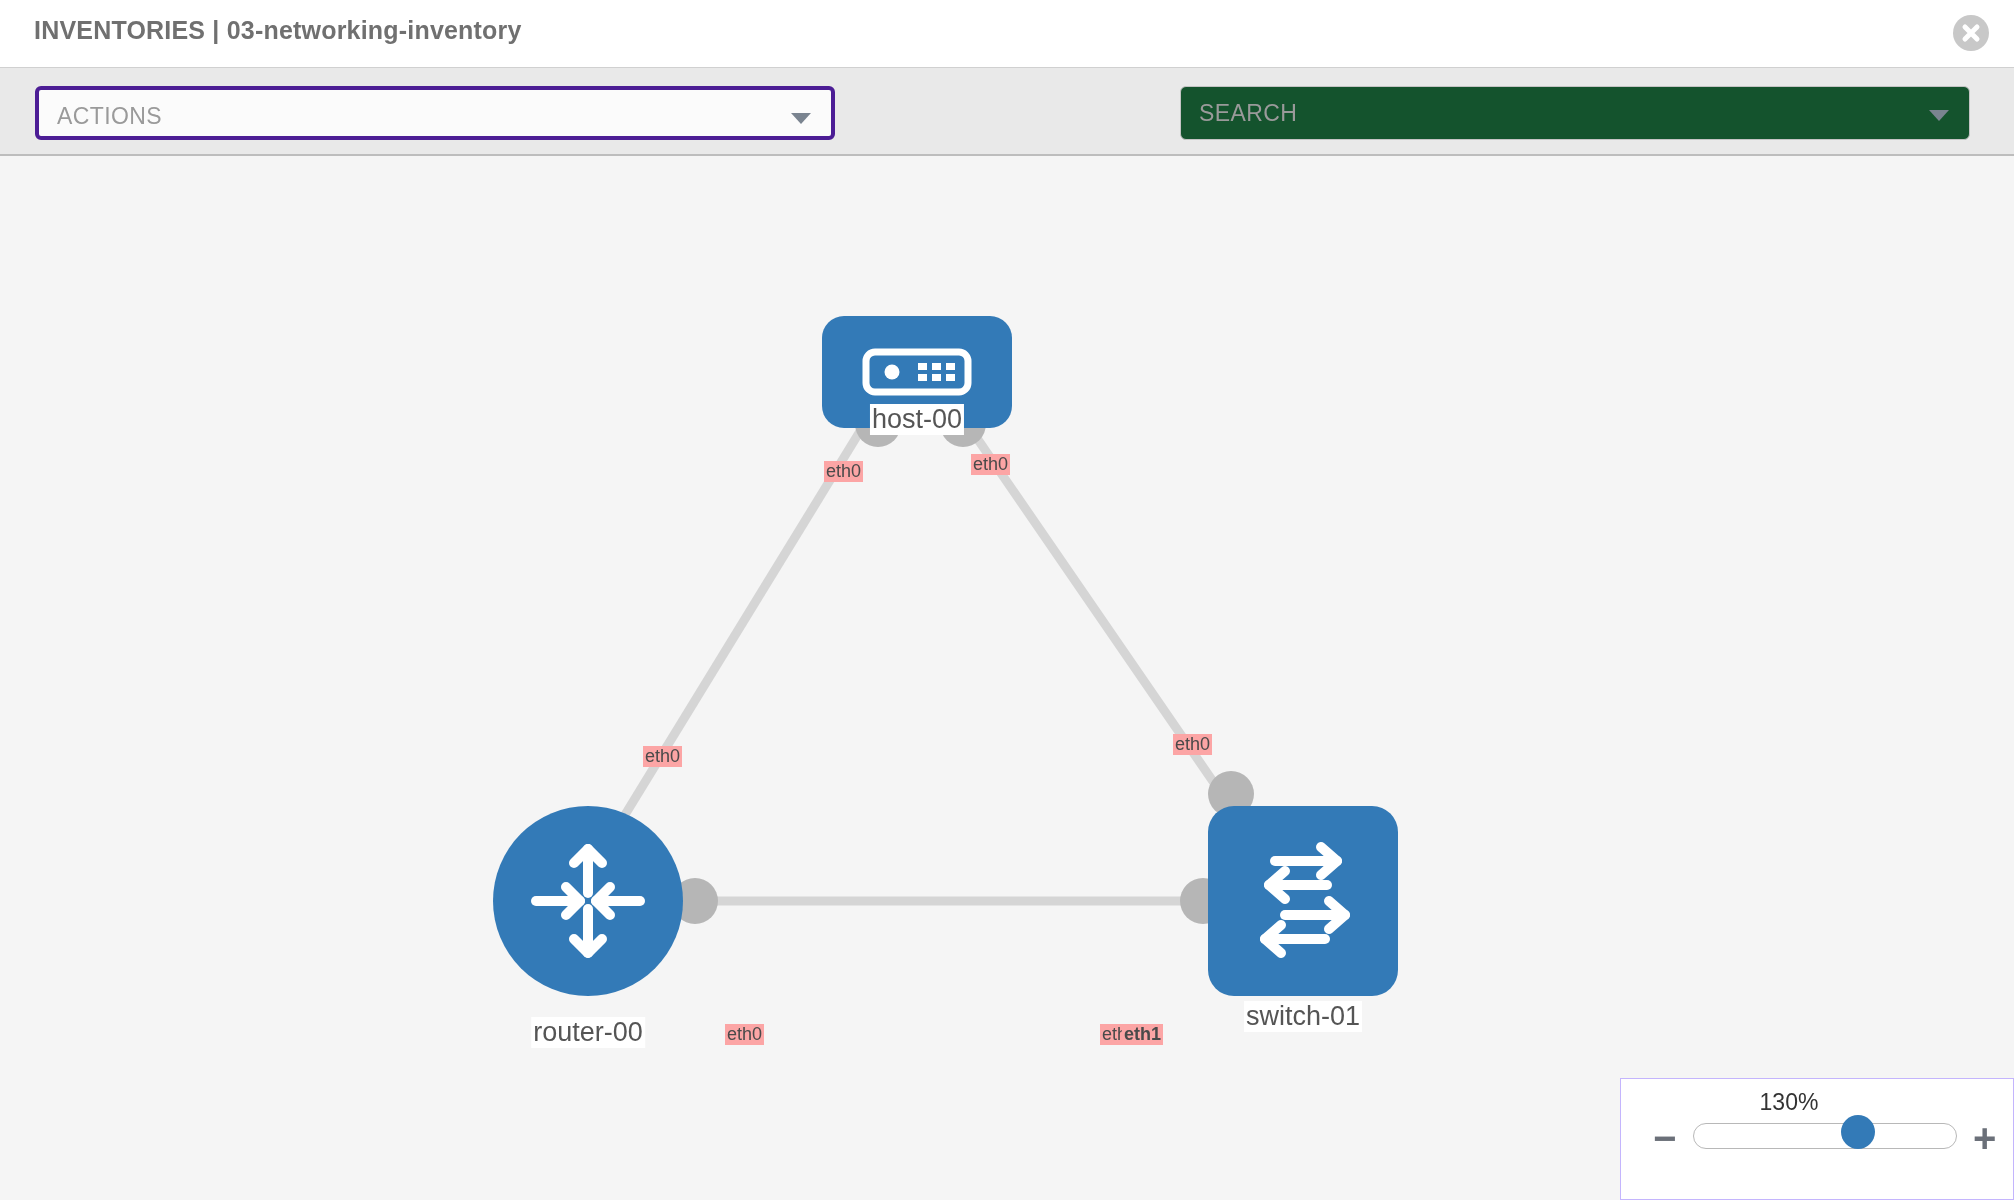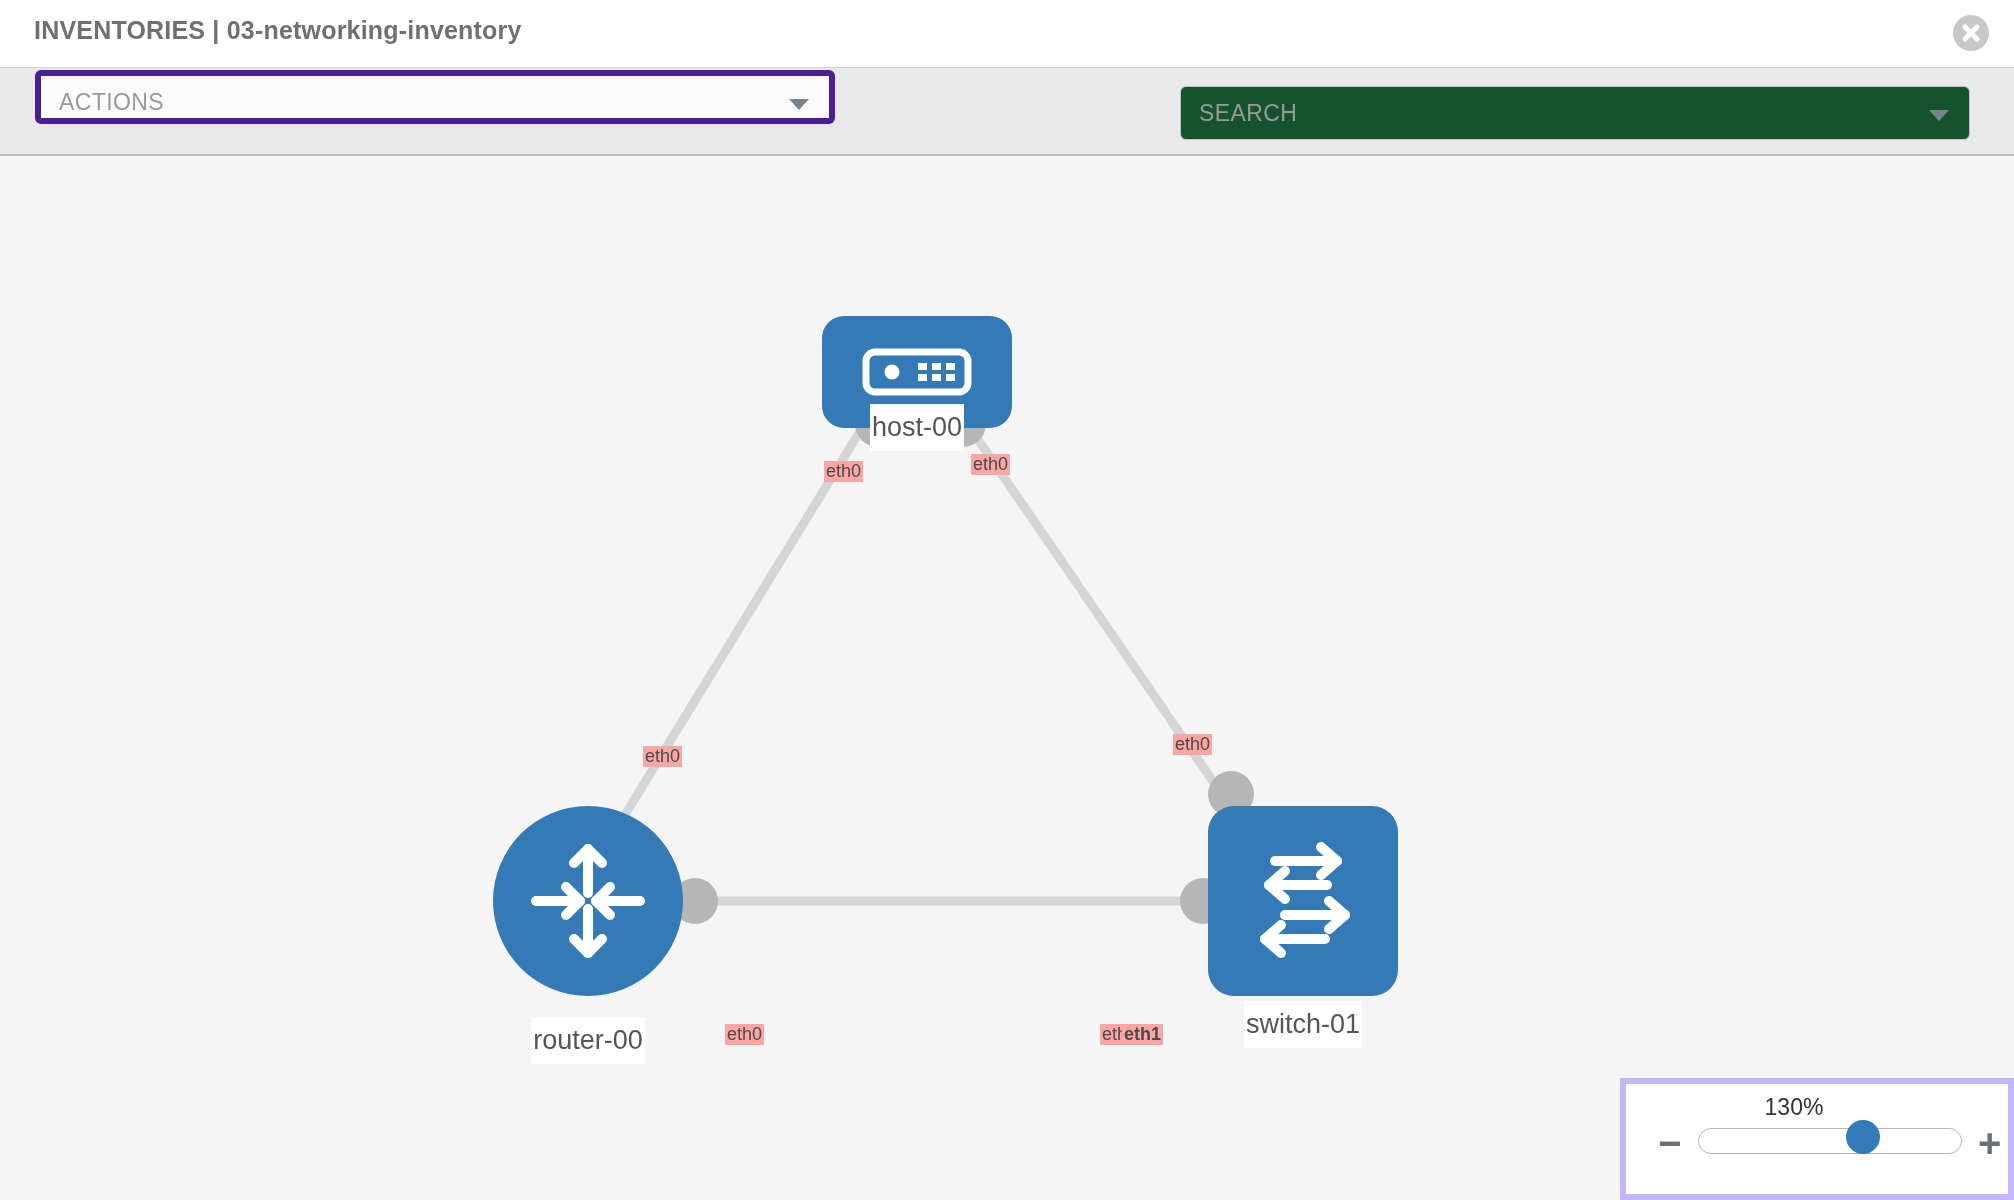--- a/index.html
+++ b/index.html
@@ -57,25 +57,25 @@
     top: 68px; left: 0;
     width: 2014px;
     height: 88px;
     background: #e9e9e9;
     border-bottom: 2px solid #bdbdbd;
     box-sizing: border-box;
   }
   .actions-select {
     position: absolute;
     left: 35px;
-    top: 2px;
+    top: 18px;
     width: 800px;
     height: 54px;
     background: #fbfbfb;
-    border: 6px solid #4c1d95;
+    border: 4px solid #4c1d95;
     border-radius: 6px;
     box-sizing: border-box;
     cursor: pointer;
   }
   .actions-label {
     position: absolute;
     left: 18px;
     top: 13px;
     font-size: 23px;
     color: #9a9a9a;
@@ -149,21 +149,21 @@
     justify-content: center;
   }
   .node-label {
     position: absolute;
     left: 50%;
     transform: translateX(-50%);
     font-size: 27px;
     color: #555555;
     background: #ffffff;
     white-space: nowrap;
-    padding: 8px 2px;
+    padding: 0 2px;
   }
 
   
   #node-host { left: 822px; top: 160px; width: 190px; height: 112px; }
   #node-host .node-shape { width: 190px; height: 112px; border-radius: 22px; }
   #node-host .node-label { top: 88px; }
 
   
   #node-router { left: 493px; top: 650px; width: 190px; height: 190px; }
   #node-router .node-shape { width: 190px; height: 190px; border-radius: 50%; }
@@ -194,21 +194,21 @@
   }
 
   
   .zoom-panel {
     position: absolute;
     left: 1620px;
     top: 1078px;
     width: 394px;
     height: 122px;
     background: #ffffff;
-    border: 6px solid #c4b5fd;
+    border: 1px solid #c4b5fd;
     box-sizing: border-box;
   }
   .zoom-value {
     position: absolute;
     top: 10px;
     left: 0;
     width: 336px;
     text-align: center;
     font-size: 23px;
     color: #333333;

